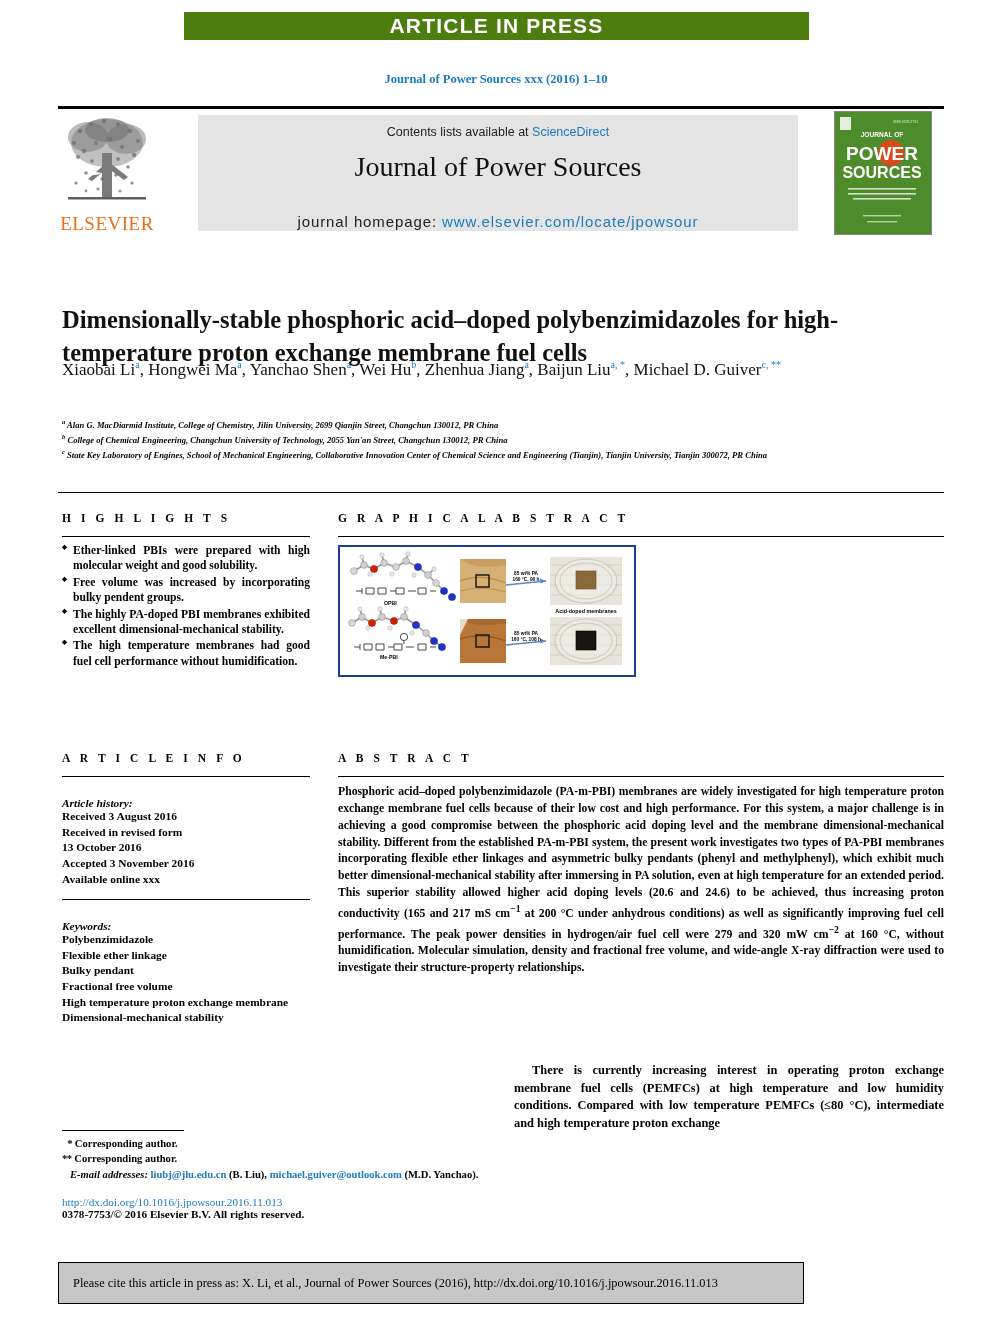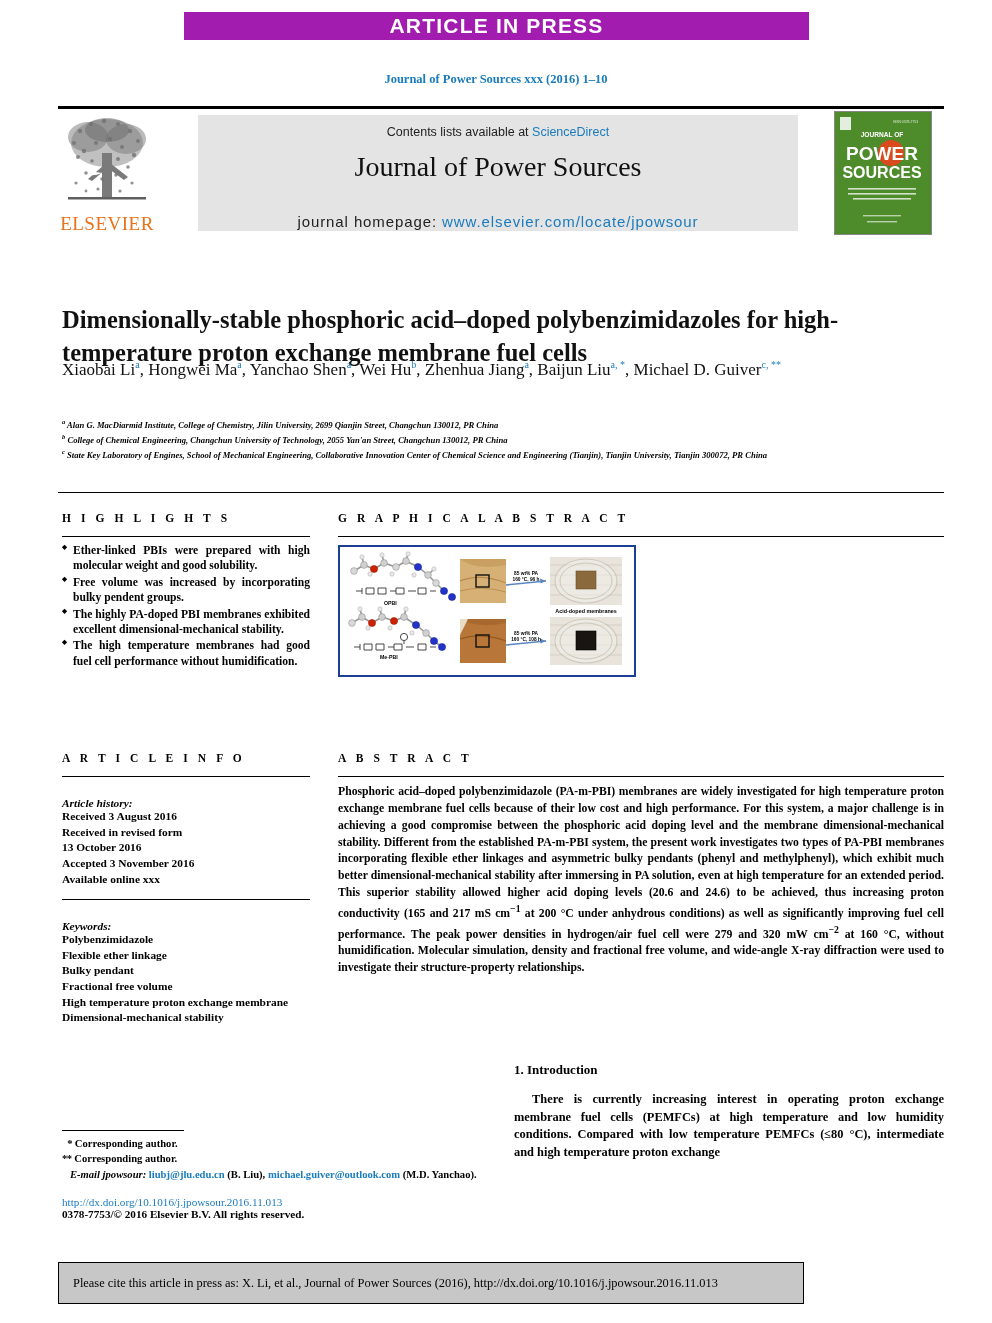--- a/index.html
+++ b/index.html
@@ -16,21 +16,21 @@
     overflow: hidden;
   }
 
   
   .press-banner {
     position: absolute;
     left: 184px;
     top: 12px;
     width: 625px;
     height: 28px;
-    background: #a21caf;
+    background: #4d7c0f;
     display: flex;
     align-items: center;
     justify-content: center;
   }
   .press-banner span {
     font-family: "Liberation Sans", sans-serif;
     font-weight: bold;
     font-size: 21px;
     letter-spacing: 1.2px;
     color: #ffffff;
@@ -603,36 +603,35 @@
   </div>
 </section>
 
 <section class="abstract">
   <div class="sec-head">A B S T R A C T</div>
   <div class="hr"></div>
   <div class="abs-body">Phosphoric acid–doped polybenzimidazole (PA-m-PBI) membranes are widely investigated for high temperature proton exchange membrane fuel cells because of their low cost and high performance. For this system, a major challenge is in achieving a good compromise between the phosphoric acid doping level and the membrane dimensional-mechanical stability. Different from the established PA-m-PBI system, the present work investigates two types of PA-PBI membranes incorporating flexible ether linkages and asymmetric bulky pendants (phenyl and methylphenyl), which exhibit much better dimensional-mechanical stability after immersing in PA solution, even at high temperature for an extended period. This superior stability allowed higher acid doping levels (20.6 and 24.6) to be achieved, thus increasing proton conductivity (165 and 217 mS cm<sup>−1</sup> at 200 °C under anhydrous conditions) as well as significantly improving fuel cell performance. The peak power densities in hydrogen/air fuel cell were 279 and 320 mW cm<sup>−2</sup> at 160 °C, without humidification. Molecular simulation, density and fractional free volume, and wide-angle X-ray diffraction were used to investigate their structure-property relationships.</div>
 </section>
 
 <section class="intro">
-  <h2>1. Introduction</h2>
   <p>There is currently increasing interest in operating proton exchange membrane fuel cells (PEMFCs) at high temperature and low humidity conditions. Compared with low temperature PEMFCs (≤80 °C), intermediate and high temperature proton exchange</p>
 </section>
 
 <div class="footnotes">
   <div class="fn-rule"></div>
   <div class="fn-line">
     &nbsp;&nbsp;<span class="star">*</span>
     <span>Corresponding author.</span>
   </div>
   <div class="fn-line">
     <span class="star">**</span>
     <span>Corresponding author.</span>
   </div>
   <div class="fn-line" style="text-align:justify">
-    &nbsp;&nbsp;&nbsp;<span class="em">E-mail jpowsour:</span>
+    &nbsp;&nbsp;&nbsp;<span class="em">E-mail addresses:</span>
     <a class="link" href="#">liubj@jlu.edu.cn</a>
     <span>(B. Liu),</span>
     <a class="link" href="#">michael.guiver@outlook.com</a>
     <span>(M.D. Yanchao).</span>
   </div>
   <div class="doi-line">http://dx.doi.org/10.1016/j.jpowsour.2016.11.013</div>
   <div class="issn-line">0378-7753/© 2016 Elsevier B.V. All rights reserved.</div>
 </div>
 
 <div class="cite-box">

